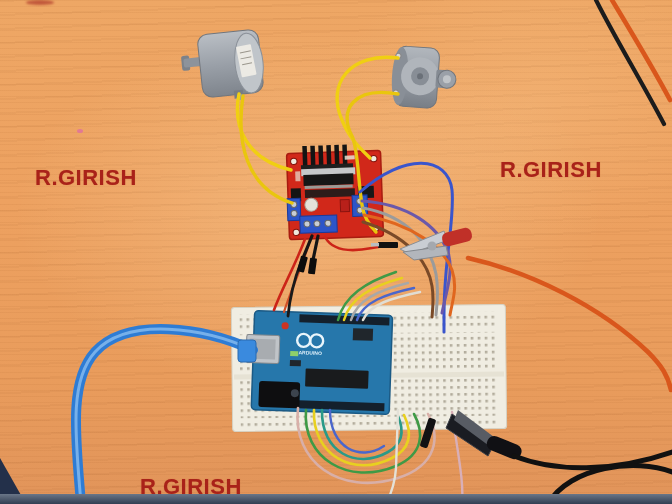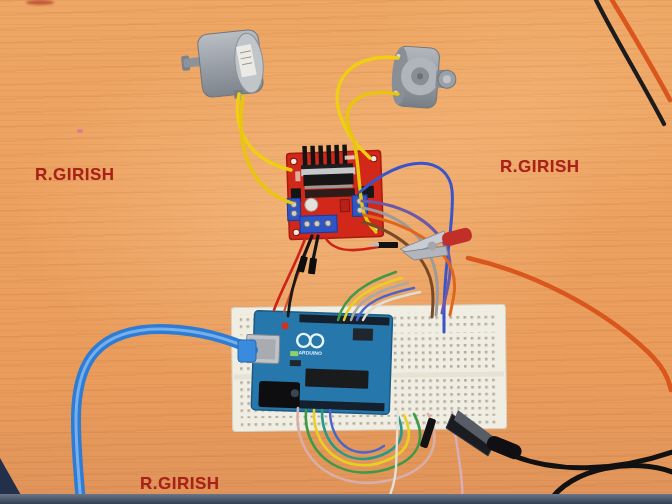--- a/index.html
+++ b/index.html
@@ -7,21 +7,21 @@
          font-family:"Liberation Sans",sans-serif;}
   .wood{position:absolute;inset:0;
     background:
       radial-gradient(ellipse 420px 260px at 46% 42%, rgba(255,228,180,.28), rgba(255,228,180,0) 70%),
       radial-gradient(ellipse 300px 200px at 80% 20%, rgba(255,214,160,.20), rgba(255,214,160,0) 70%),
       repeating-linear-gradient(180deg, rgba(146,74,22,.07) 0 1px, rgba(0,0,0,0) 1px 6px),
       repeating-linear-gradient(178deg, rgba(120,58,14,.05) 0 2px, rgba(0,0,0,0) 2px 14px),
       linear-gradient(180deg,#eea765 0%,#eda160 40%,#e99c5c 75%,#e1945a 100%);
   }
   .scene{position:absolute;inset:0;}
-  .wm{position:absolute;color:#a92219;font-weight:700;font-size:17px;
+  .wm{position:absolute;color:#a92219;font-weight:700;font-size:22px;
       letter-spacing:.5px;text-shadow:0 0 1px rgba(169,34,25,.35);}
   .wm-left{left:35px;top:165px;}
   .wm-right{left:500px;top:157px;}
   .wm-bottom{left:140px;top:474px;}
   .speck-red{position:absolute;left:26px;top:0px;width:28px;height:5px;border-radius:50%;
       background:#b3402e;opacity:.75;filter:blur(1px);}
   .speck-pink{position:absolute;left:77px;top:129px;width:6px;height:4px;border-radius:50%;
       background:#e070a0;opacity:.8;filter:blur(.5px);}
 </style>
 </head>

